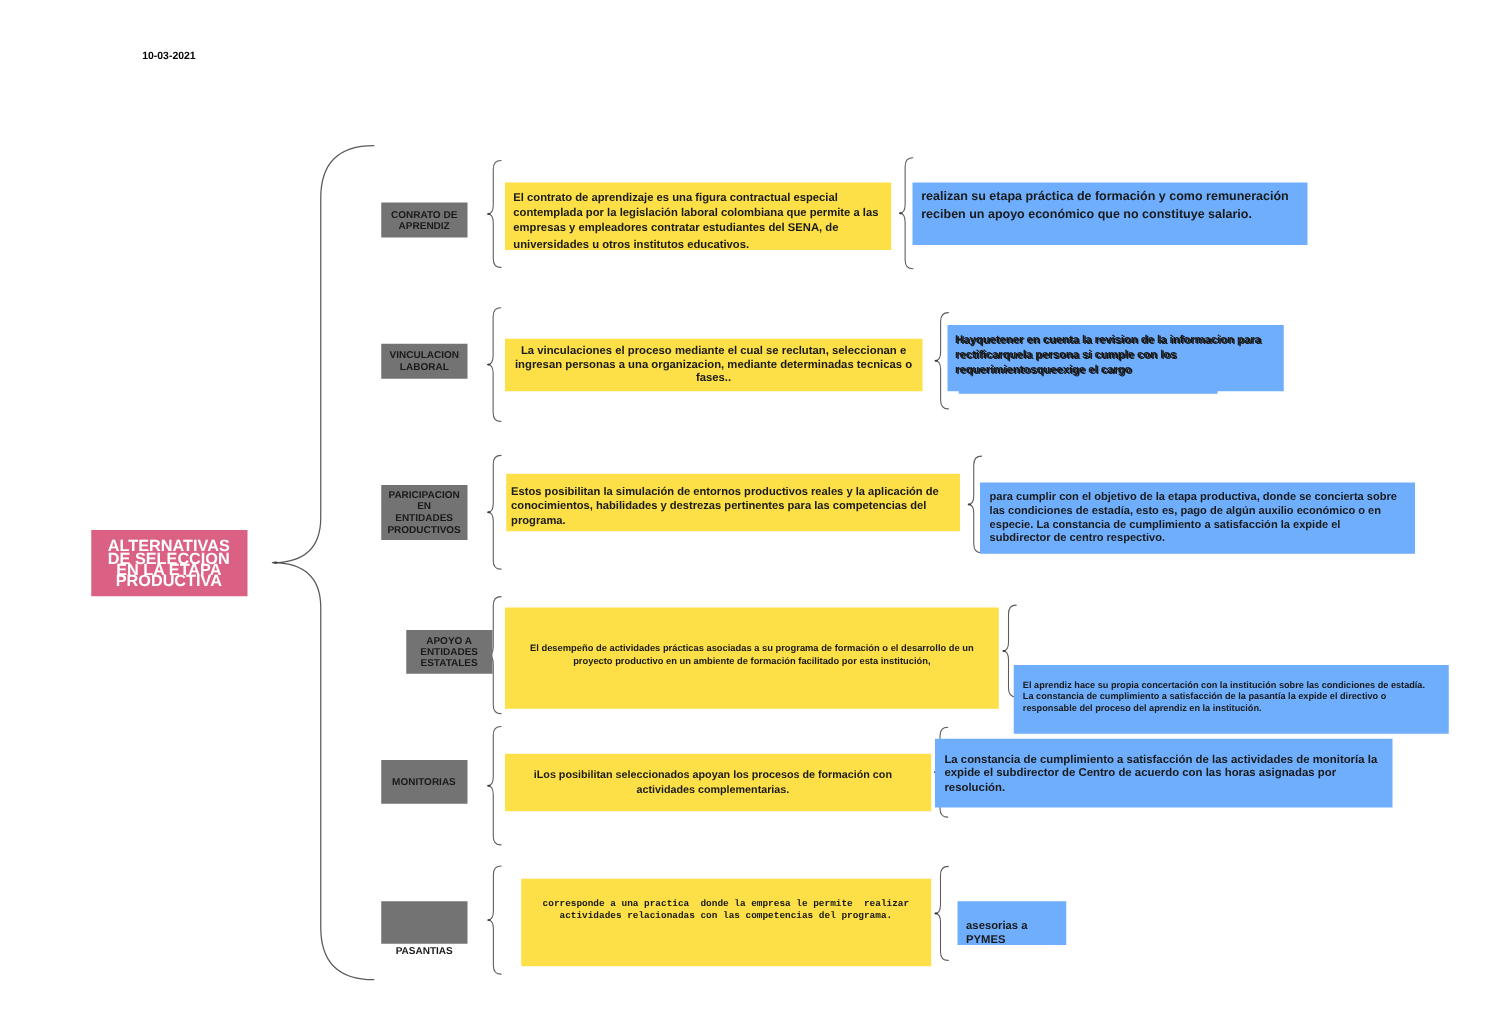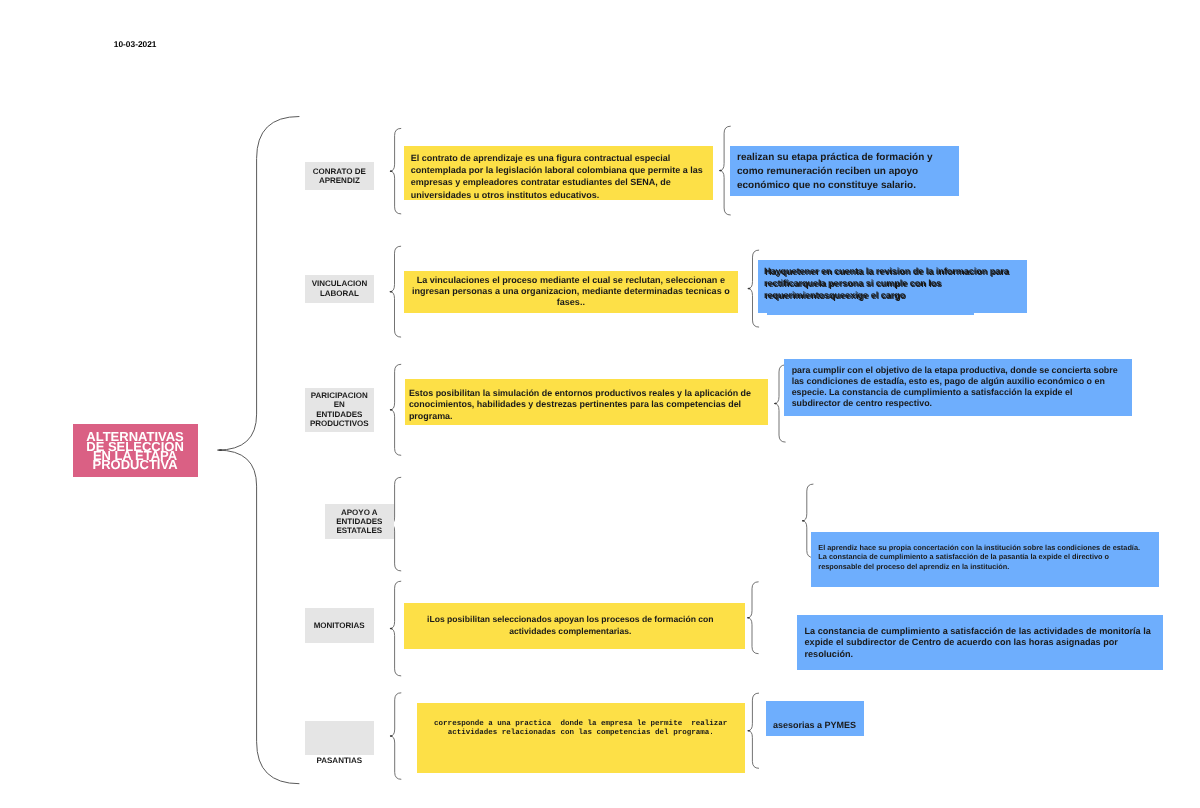--- a/index.html
+++ b/index.html
@@ -7,21 +7,21 @@
             text-rendering:geometricPrecision;}
   body{width:1200px;height:808px;background:#ffffff;
        font-family:"Liberation Sans",sans-serif;overflow:hidden;position:relative;
        -webkit-font-smoothing:antialiased;}
   #stage{position:absolute;left:0;top:0;width:1200px;height:808px;
          transform:translateZ(0);}
   svg#braces{position:absolute;left:0;top:0;width:1200px;height:808px;overflow:visible;}
   .box{position:absolute;box-sizing:border-box;display:flex;align-items:center;
        justify-content:center;font-weight:bold;color:#1a1a1a;}
   .box span{display:block;width:100%;box-sizing:border-box;white-space:pre-wrap;}
-  .topic{background:#e5e5e5;}
+  .topic{background:#737373;}
   .mid{background:#fde047;}
   .det{background:#6eaefd;}
   .ghost{background:#6eaefd;position:absolute;}
   .ghost-line{position:absolute;white-space:nowrap;font-weight:bold;color:#1a1a1a;}
   .center-node{position:absolute;background:#da6084;color:#ffffff;box-sizing:border-box;
        display:flex;align-items:center;justify-content:center;text-align:center;
        font-weight:bold;}
   .center-node span{display:block;width:100%;white-space:pre-wrap;}
   .date{position:absolute;font-weight:bold;color:#000000;}
 </style>
@@ -62,21 +62,21 @@
 
   <div class="center-node" style="left:72.5px;top:424px;width:125.1px;height:53.4px;font-size:13px;line-height:9.15px;padding:0 11px;">
     <span>ALTERNATIVAS  DE SELECCION EN LA ETAPA PRODUCTIVA</span>
   </div>
 <div class="box topic" style="left: 304.6px; top: 162.2px; width: 69.5px; height: 28px; font-size: 8px; line-height: 9.3px;">
       <span style="text-align: center; padding-left: 5px; padding-right: 5px;">CONRATO DE APRENDIZ</span>
     </div>
     <div class="box mid" style="left: 404.2px; top: 146.1px; width: 308.4px; height: 54.4px; font-size: 9px; line-height: 12.4px; align-items: flex-start;">
       <span style="text-align: left; padding-left: 6.5px; padding-right: 4px; padding-top: 5.58px;">El contrato de aprendizaje es una figura contractual especial contemplada por la legislación laboral colombiana que permite a las empresas y empleadores contratar estudiantes del SENA, de universidades u otros institutos educativos.</span>
     </div>
-    <div class="box det" style="left: 730px; top: 146.2px; width: 229px; height: 49.4px; font-size: 10px; line-height: 14px; align-items: flex-start;">
+    <div class="box det" style="left: 730px; top: 146.2px; width: 316px; height: 49.4px; font-size: 10px; line-height: 14px; align-items: flex-start;">
       <span style="text-align: left; padding-left: 7px; padding-right: 4px; padding-top: 4.43px;">realizan su etapa práctica de formación y como remuneración reciben un apoyo económico que no constituye salario.</span>
     </div>
     <div class="ghost" style="left: 766.6px; top: 262px; width: 207.1px; height: 52.5px;"></div>
     <div class="box topic" style="left: 304.8px; top: 274.5px; width: 69.3px; height: 28.2px; font-size: 8px; line-height: 9.3px;">
       <span style="text-align: center; padding-left: 5px; padding-right: 5px;">VINCULACION LABORAL</span>
     </div>
     <div class="box mid" style="left: 403.8px; top: 270.7px; width: 334.1px; height: 42px; font-size: 9.05px; line-height: 11.1px; align-items: flex-start;">
       <span style="text-align: center; padding-left: 4px; padding-right: 4px; padding-top: 4.41px;">La vinculaciones el proceso mediante el cual se reclutan, seleccionan e ingresan personas a una organizacion, mediante determinadas tecnicas o fases..</span>
     </div>
     <div class="box det" style="left: 757.6px; top: 260px; width: 269.5px; height: 52.9px; font-size: 9px; line-height: 11.9px; align-items: flex-start;">
@@ -84,40 +84,43 @@
     </div>
     <div class="ghost-line" style="left: 765.2px; top: 267px; font-size: 9px; line-height: 11.9px;">Hayquetener en cuenta la revision de la informacion para</div>
     <div class="ghost-line" style="left: 765.2px; top: 278.9px; font-size: 9px; line-height: 11.9px;">rectificarquela persona si cumple con los</div>
     <div class="ghost-line" style="left: 765.2px; top: 290.8px; font-size: 9px; line-height: 11.9px;">requerimientosqueexige el cargo</div>
     <div class="box topic" style="left: 304.6px; top: 387.7px; width: 69.4px; height: 44.1px; font-size: 8px; line-height: 9.3px;">
       <span style="text-align: center; padding-left: 5px; padding-right: 5px;">PARICIPACION EN ENTIDADES PRODUCTIVOS</span>
     </div>
     <div class="box mid" style="left: 404.9px; top: 379.2px; width: 363px; height: 46px; font-size: 8.93px; line-height: 11.4px; align-items: flex-start;">
       <span style="padding-left: 4px; padding-right: 4px; padding-top: 8.6px;">Estos posibilitan la simulación de entornos productivos reales y la aplicación de conocimientos, habilidades y destrezas pertinentes para las competencias del programa.</span>
     </div>
-    <div class="box det" style="left: 784.2px; top: 359px; width: 347.8px; height: 56.6px; font-size: 8.87px; line-height: 11.1px; align-items: flex-start;">
+    <div class="box det" style="left: 784.2px; top: 386px; width: 347.8px; height: 56.6px; font-size: 8.87px; line-height: 11.1px; align-items: flex-start;">
       <span style="text-align: left; padding-left: 7.5px; padding-right: 11px; padding-top: 6.07px;">para cumplir con el objetivo de la etapa productiva, donde se concierta sobre las condiciones de estadía, esto es, pago de algún auxilio económico o en especie. La constancia de cumplimiento a satisfacción la expide el subdirector de centro respectivo.</span>
     </div>
     <div class="box topic" style="left: 304.6px; top: 504.2px; width: 69.4px; height: 35.1px; font-size: 8px; line-height: 9.3px; margin-left: 20px;">
       <span style="text-align: center; padding-left: 5px; padding-right: 5px;">APOYO A ENTIDADES ESTATALES</span>
+    </div>
+    <div class="box mid" style="left: 403.8px; top: 486.4px; width: 395.4px; height: 80.9px; font-size: 7.47px; line-height: 9.4px; align-items: flex-start;">
+      <span style="text-align: center; padding-left: 8px; padding-right: 8px; padding-top: 28px;">El desempeño de actividades prácticas asociadas a su programa de formación o el desarrollo de un proyecto productivo en un ambiente de formación facilitado por esta institución,</span>
     </div>
     <div class="box det" style="left: 811.3px; top: 499.9px; width: 347.4px; height: 54.9px; font-size: 7.33px; line-height: 9.45px; align-items: flex-start; margin-top: 32px;">
       <span style="text-align: left; padding-left: 7px; padding-right: 14px; padding-top: 10.8px;">El aprendiz hace su propia concertación con la institución sobre las condiciones de estadía. La constancia de cumplimiento a satisfacción de la pasantía la expide el directivo o responsable del proceso del aprendiz en la institución.</span>
     </div>
     <div class="box topic" style="left: 304.5px; top: 608.1px; width: 69.3px; height: 35px; font-size: 8px; line-height: 9.3px;">
       <span style="text-align: center; padding-left: 5px; padding-right: 5px;">MONITORIAS</span>
     </div>
     <div class="box mid" style="left: 403.8px; top: 602.5px; width: 341px; height: 46.6px; font-size: 8.6px; line-height: 11.9px; align-items: flex-start;">
       <span style="text-align: center; padding-left: 4px; padding-right: 12px; padding-top: 11.67px;">iLos posibilitan seleccionados apoyan los procesos de formación con actividades complementarias.</span>
     </div>
-    <div class="box det" style="left: 797px; top: 591.3px; width: 365.9px; height: 55.2px; font-size: 9.12px; line-height: 11.6px; align-items: flex-start; margin-top: 24px;">
+    <div class="box det" style="left: 748px; top: 591.3px; width: 365.9px; height: 55.2px; font-size: 9.12px; line-height: 11.6px; align-items: flex-start;">
       <span style="text-align: left; padding-left: 7.5px; padding-right: 4px; padding-top: 10.34px;">La constancia de cumplimiento a satisfacción de las actividades de monitoría la expide el subdirector de Centro de acuerdo con las horas asignadas por resolución.</span>
     </div>
     <div class="box topic" style="left: 304.6px; top: 720.6px; width: 69.5px; height: 34.4px; font-size: 8px; line-height: 9.3px;">
       <span style="text-align: center; padding-left: 5px; padding-right: 5px; margin-top: 46px;">PASANTIAS</span>
     </div>
     <div class="box mid" style="left: 416.6px; top: 703.1px; width: 328.2px; height: 70px; font-size: 7.53px; line-height: 9px; align-items: flex-start; font-family: Liberation Mono, monospace;">
       <span style="text-align: center; padding-left: 6px; padding-right: 6px; padding-top: 16.5px;">corresponde a una practica  donde la empresa le permite  realizar actividades relacionadas con las competencias del programa.</span>
     </div>
-    <div class="box det" style="left: 765.9px; top: 701px; width: 98px; height: 34.7px; font-size: 9px; line-height: 11.3px; align-items: center;">
+    <div class="box det" style="left: 765.9px; top: 721px; width: 87px; height: 34.7px; font-size: 9px; line-height: 11.3px; align-items: flex-start;">
       <span style="text-align: left; padding-left: 7px; padding-right: 4px; padding-top: 14.2px;">asesorias a PYMES</span>
     </div>
   </div>
 
 </body></html>

